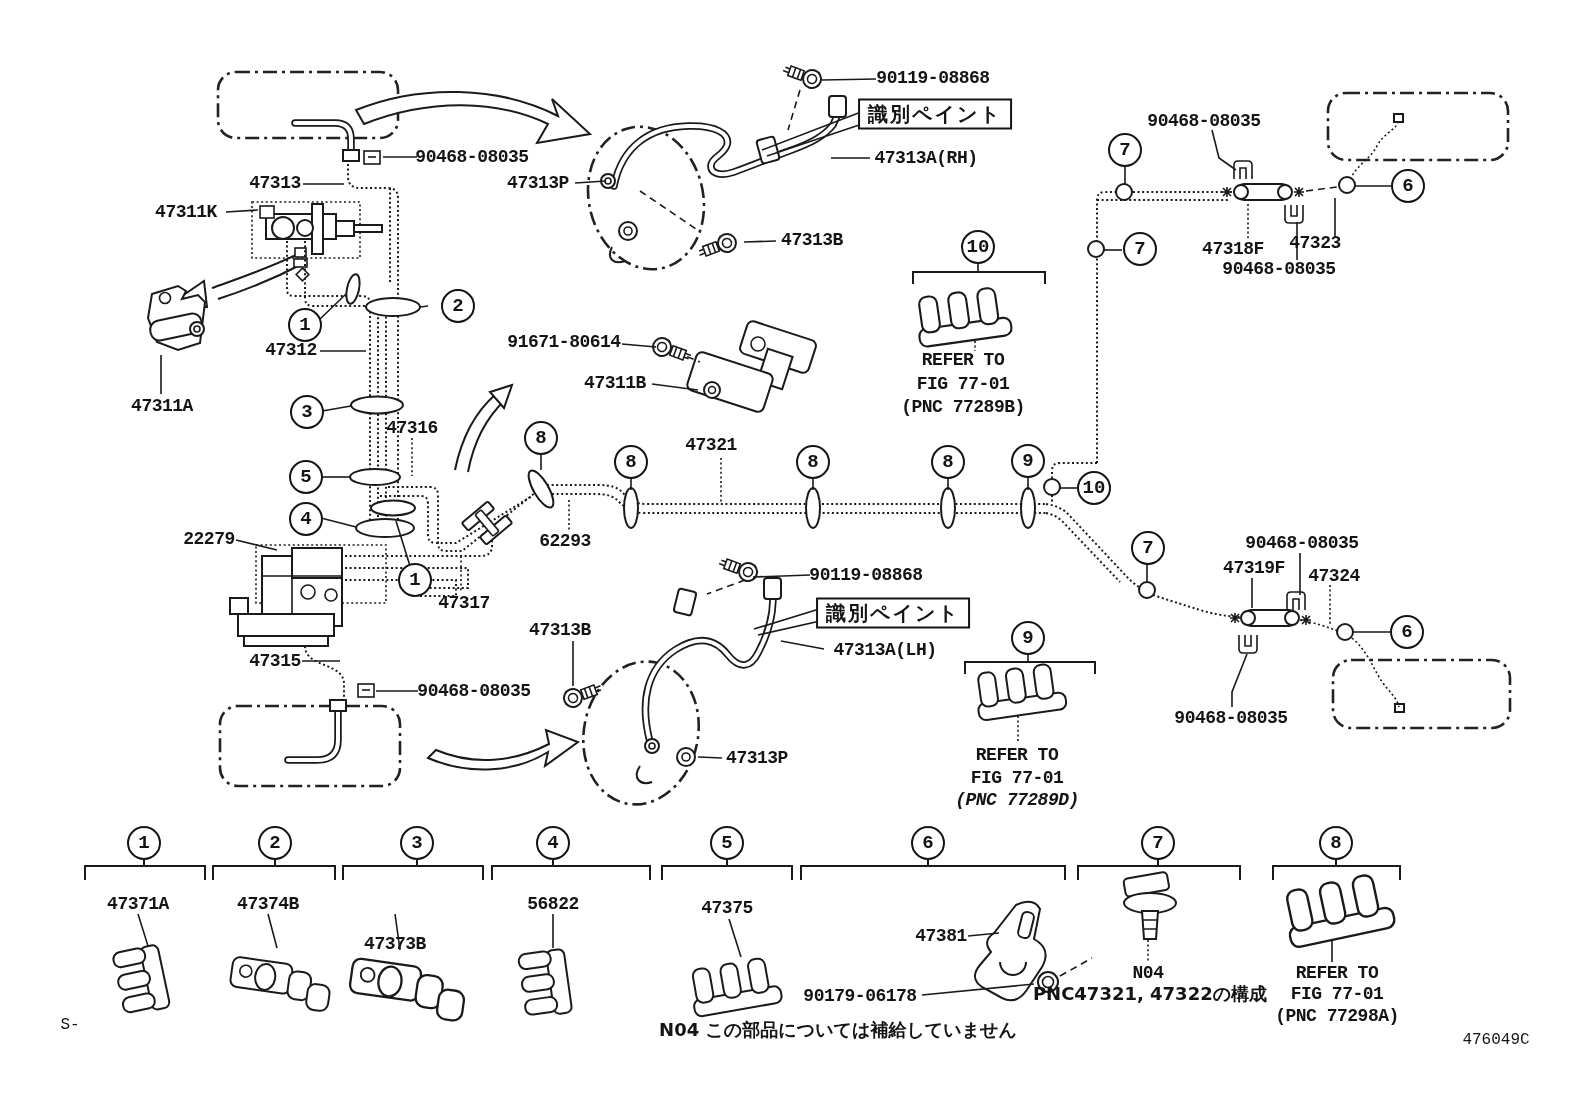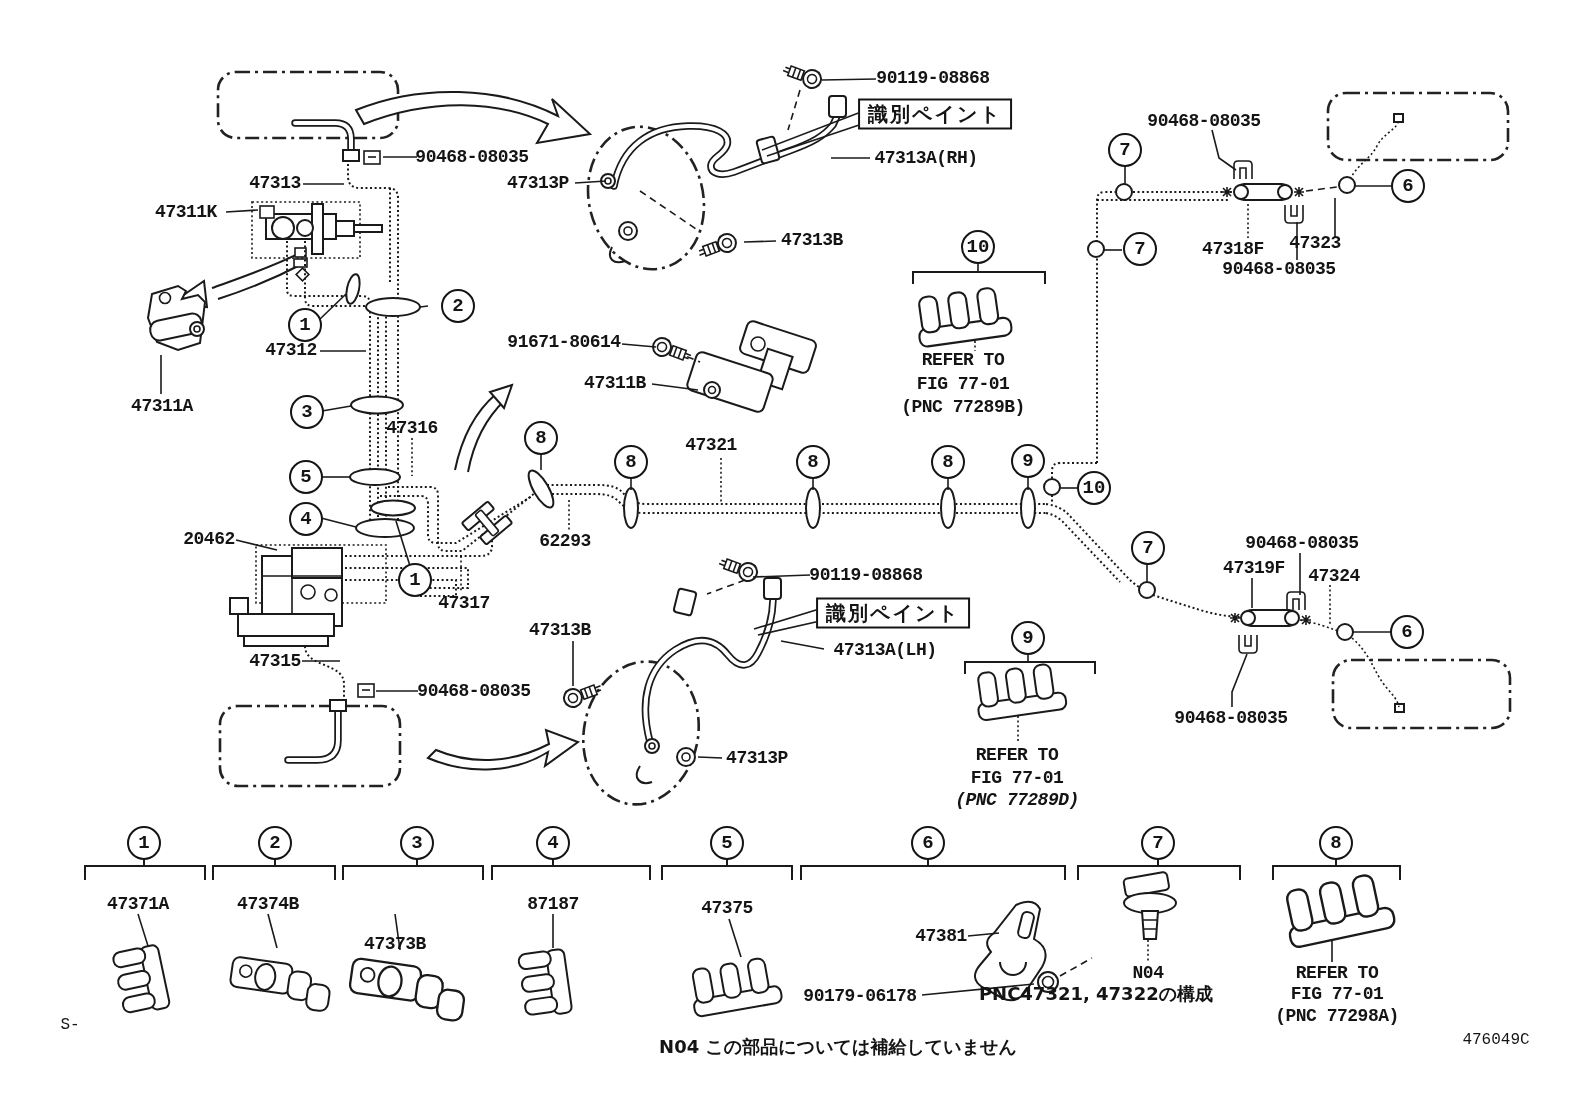--- a/index.html
+++ b/index.html
@@ -389,21 +389,21 @@
       <div class="lbl" style="left: 1233px; top: 249px;">47318F</div>
       <div class="lbl" style="left: 1315px; top: 243px;">47323</div>
       <div class="lbl" style="left: 1279px; top: 269px;">90468-08035</div>
       <div class="lbl" style="left: 162px; top: 406px;">47311A</div>
       <div class="lbl" style="left: 291px; top: 350px;">47312</div>
       <div class="lbl" style="left: 412px; top: 428px;">47316</div>
       <div class="lbl" style="left: 564px; top: 342px;">91671-80614</div>
       <div class="lbl" style="left: 615px; top: 383px;">47311B</div>
       <div class="lbl" style="left: 711px; top: 445px;">47321</div>
       <div class="lbl" style="left: 565px; top: 541px;">62293</div>
-      <div class="lbl" style="left: 209px; top: 539px;">20462</div>
+      <div class="lbl" style="left: 209px; top: 539px;">22279</div>
       <div class="lbl" style="left: 464px; top: 603px;">47317</div>
       <div class="lbl" style="left: 275px; top: 661px;">47315</div>
       <div class="lbl" style="left: 474px; top: 691px;">90468-08035</div>
       <div class="lbl" style="left: 560px; top: 630px;">47313B</div>
       <div class="lbl" style="left: 866px; top: 575px;">90119-08868</div>
       <div class="lbl boxed" style="left: 893px; top: 613px;">識別ペイント</div>
       <div class="lbl" style="left: 885px; top: 650px;">47313A(LH)</div>
       <div class="lbl" style="left: 757px; top: 758px;">47313P</div>
       <div class="lbl" style="left: 963px; top: 360px;">REFER TO</div>
       <div class="lbl" style="left: 963px; top: 384px;">FIG 77-01</div>
@@ -411,30 +411,30 @@
       <div class="lbl" style="left: 1017px; top: 755px;">REFER TO</div>
       <div class="lbl" style="left: 1017px; top: 778px;">FIG 77-01</div>
       <div class="lbl" style="left: 1017px; top: 800px; font-style: italic;">(PNC 77289D)</div>
       <div class="lbl" style="left: 1302px; top: 543px;">90468-08035</div>
       <div class="lbl" style="left: 1254px; top: 568px;">47319F</div>
       <div class="lbl" style="left: 1334px; top: 576px;">47324</div>
       <div class="lbl" style="left: 1231px; top: 718px;">90468-08035</div>
       <div class="lbl" style="left: 138px; top: 904px;">47371A</div>
       <div class="lbl" style="left: 268px; top: 904px;">47374B</div>
       <div class="lbl" style="left: 395px; top: 944px;">47373B</div>
-      <div class="lbl" style="left: 553px; top: 904px;">87187</div>
+      <div class="lbl" style="left: 553px; top: 904px;">56822</div>
       <div class="lbl" style="left: 727px; top: 908px; font-family: Liberation Mono, monospace;">47375</div>
       <div class="lbl" style="left: 941px; top: 936px;">47381</div>
       <div class="lbl" style="left: 860px; top: 996px;">90179-06178</div>
       <div class="lbl" style="left: 1148px; top: 973px;">N04</div>
-      <div class="lbl cjk" style="left: 1096px; top: 994px;">PNC47321, 47322の構成</div>
+      <div class="lbl cjk" style="left: 1150px; top: 994px;">PNC47321, 47322の構成</div>
       <div class="lbl" style="left: 1337px; top: 973px;">REFER TO</div>
       <div class="lbl" style="left: 1337px; top: 994px;">FIG 77-01</div>
       <div class="lbl" style="left: 1337px; top: 1016px;">(PNC 77298A)</div>
-      <div class="lbl cjk" style="left: 838px; top: 1030px; margin-top: 17px;">N04 この部品については補給していません</div>
+      <div class="lbl cjk" style="left: 838px; top: 1030px;">N04 この部品については補給していません</div>
       <div class="lbl lt" style="left: 70px; top: 1025px;">S-</div>
       <div class="lbl lt" style="left: 1496px; top: 1040px;">476049C</div>
       <div class="callout" style="left: 305px; top: 325px;">1</div>
       <div class="callout" style="left: 458px; top: 306px;">2</div>
       <div class="callout" style="left: 307px; top: 412px;">3</div>
       <div class="callout" style="left: 306px; top: 477px;">5</div>
       <div class="callout" style="left: 306px; top: 519px;">4</div>
       <div class="callout" style="left: 415px; top: 580px;">1</div>
       <div class="callout" style="left: 541px; top: 438px;">8</div>
       <div class="callout" style="left: 631px; top: 462px;">8</div>

